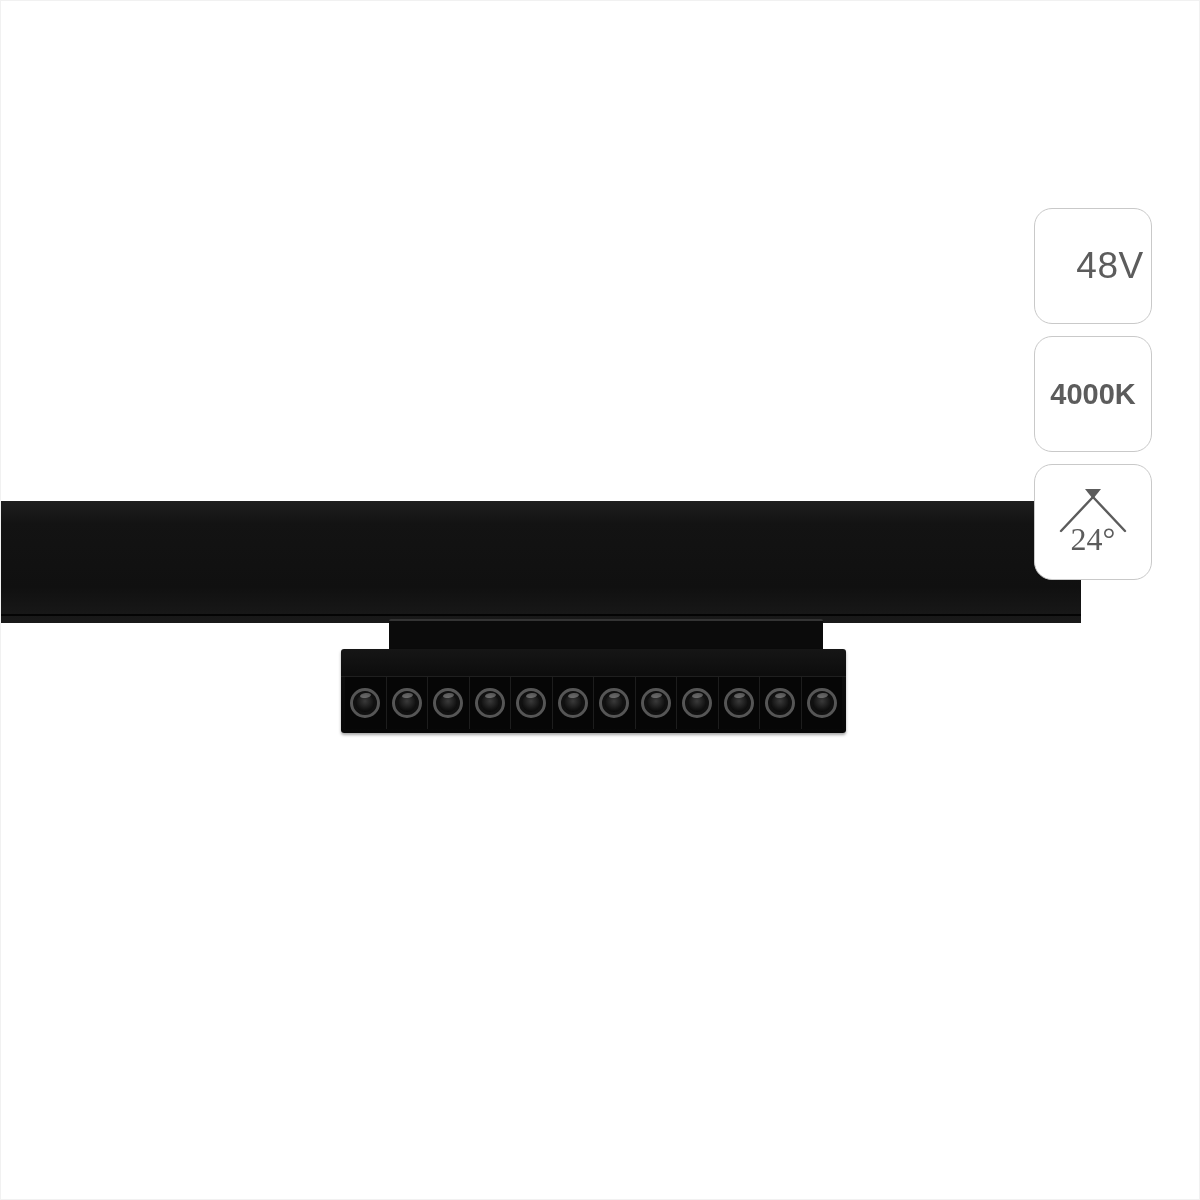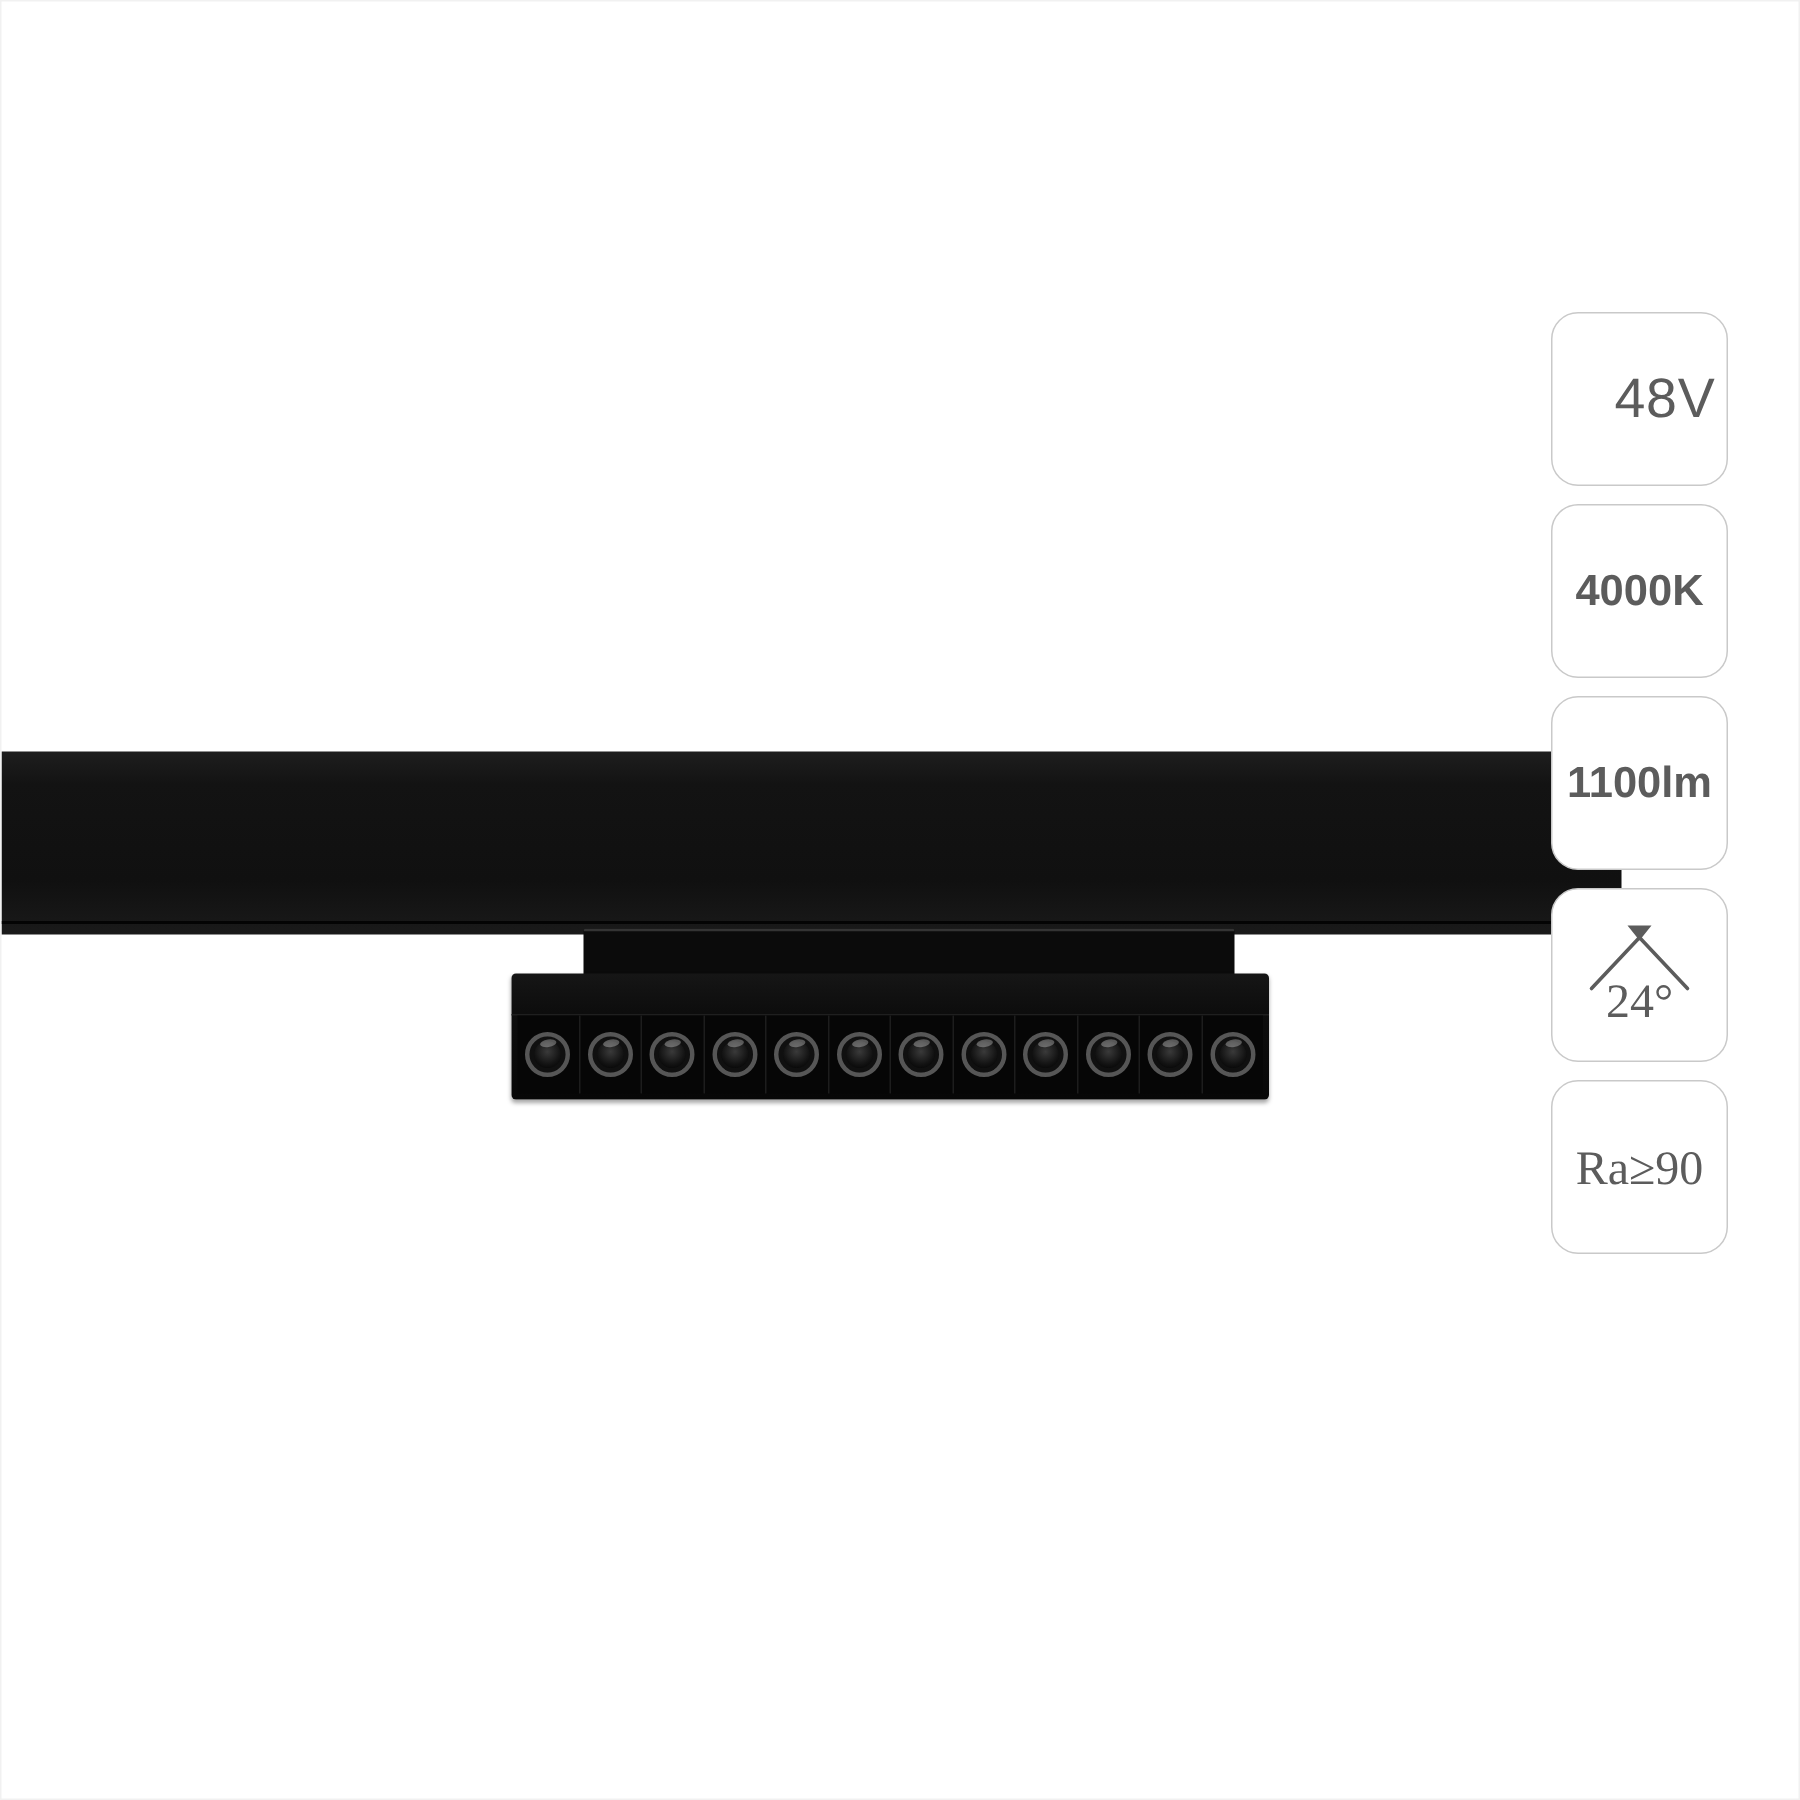--- a/index.html
+++ b/index.html
@@ -193,31 +193,25 @@
 
     <div class="badge">
       <span class="badge-label-lg">48V</span>
     </div>
 
 
     <div class="badge">
       <span class="badge-label-md">4000K</span>
     </div>
 
-    <div class="badge">
-      <span class="badge-label-md">1100lm</span>
-    </div>
 
     <div class="badge badge-beam">
       <svg class="beam-icon" width="84" height="48" viewBox="0 0 84 48" fill="none">
         <polygon points="34,2 50,2 42,12" fill="#5c5c5c"></polygon>
         <line x1="42" y1="10" x2="10" y2="44" stroke="#5c5c5c" stroke-width="2.4" stroke-linecap="round"></line>
         <line x1="42" y1="10" x2="74" y2="44" stroke="#5c5c5c" stroke-width="2.4" stroke-linecap="round"></line>
       </svg>
       <span class="badge-label-sm">24°</span>
     </div>
 
-    <div class="badge">
-      <span class="badge-label-sm">Ra≥90</span>
-    </div>
 
   </div>
 </div>
 
 </body></html>

